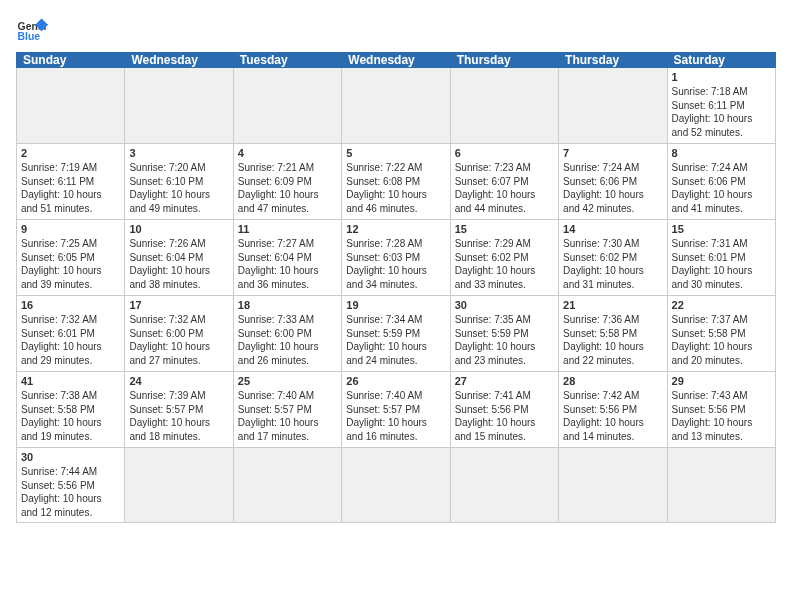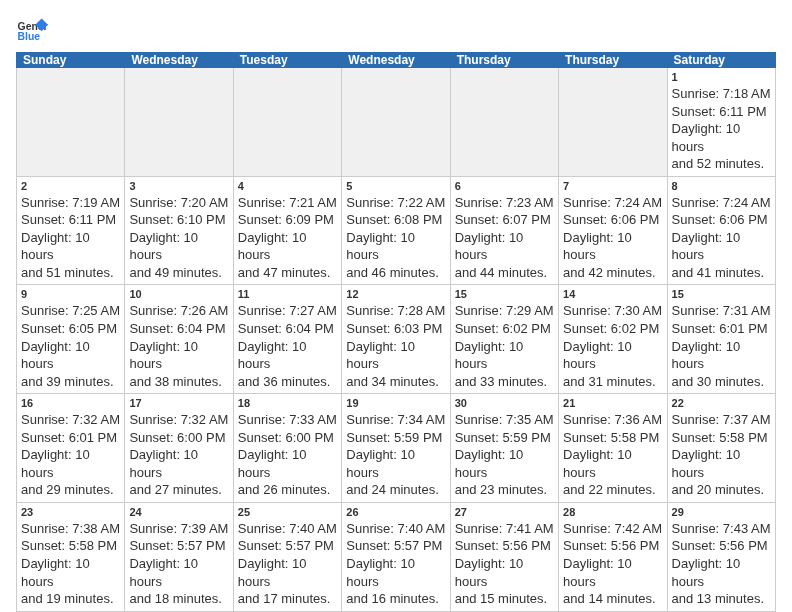--- a/index.html
+++ b/index.html
@@ -71,21 +71,21 @@
       background: #f0f0f0;
     }
     .day-num {
       font-size: 11px;
       font-weight: bold;
       color: #333;
       display: block;
       margin-bottom: 2px;
     }
     .day-info {
-      font-size: 13px;
+      font-size: 10px;
       line-height: 1.35;
       color: #333;
     }
     .last-row td {
       height: 60px;
     }
   </style>
 </head>
 <body>
 
@@ -214,21 +214,21 @@
             <span class="day-num">21</span>
             <div class="day-info">Sunrise: 7:36 AM<br>Sunset: 5:58 PM<br>Daylight: 10 hours<br>and 22 minutes.</div>
           </td>
           <td>
             <span class="day-num">22</span>
             <div class="day-info">Sunrise: 7:37 AM<br>Sunset: 5:58 PM<br>Daylight: 10 hours<br>and 20 minutes.</div>
           </td>
         </tr>
         <tr>
           <td>
-            <span class="day-num">23</span>
+            <span class="day-num">41</span>
             <div class="day-info">Sunrise: 7:38 AM<br>Sunset: 5:58 PM<br>Daylight: 10 hours<br>and 19 minutes.</div>
           </td>
           <td>
             <span class="day-num">24</span>
             <div class="day-info">Sunrise: 7:39 AM<br>Sunset: 5:57 PM<br>Daylight: 10 hours<br>and 18 minutes.</div>
           </td>
           <td>
             <span class="day-num">25</span>
             <div class="day-info">Sunrise: 7:40 AM<br>Sunset: 5:57 PM<br>Daylight: 10 hours<br>and 17 minutes.</div>
           </td>

